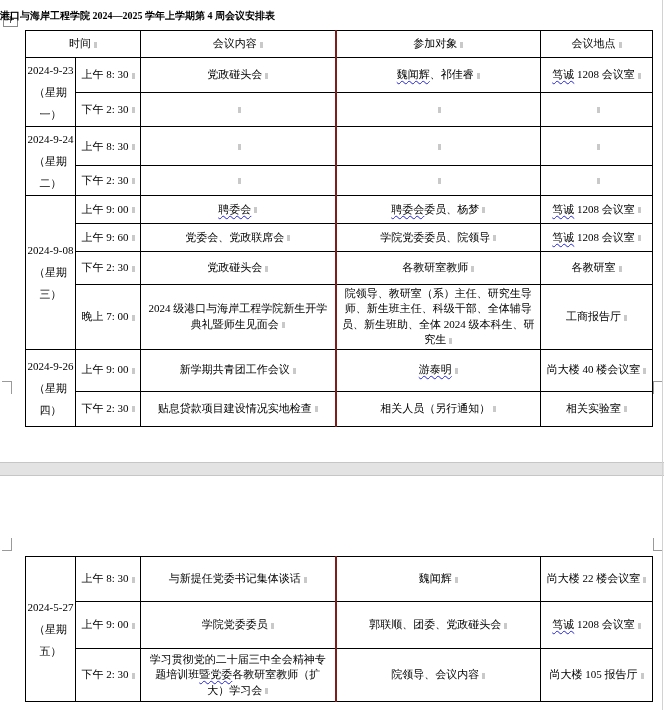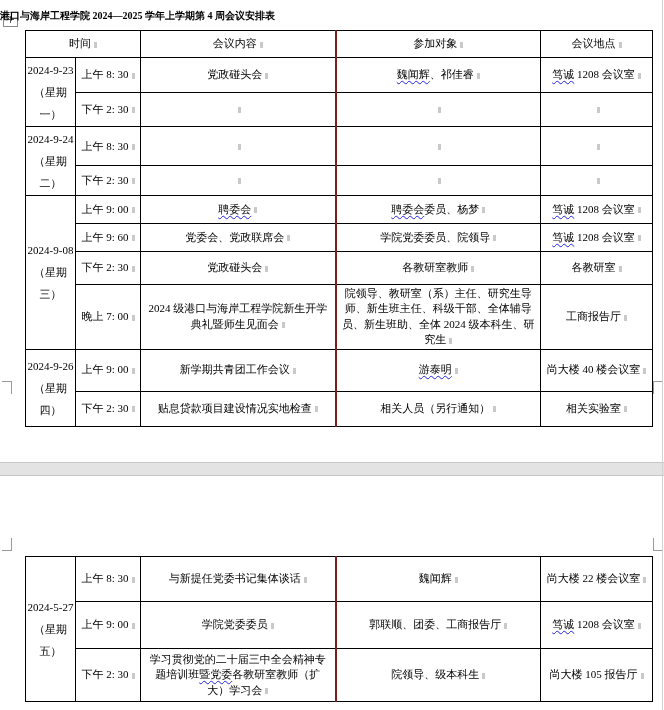--- a/index.html
+++ b/index.html
@@ -173,27 +173,27 @@
           <div>（星期五）</div>
         </td>
         <td><span>上午 8: 30</span><span class="cm"></span></td>
         <td><span>与新提任党委书记集体谈话</span><span class="cm"></span></td>
         <td class="thick"><span>魏闻辉</span><span class="cm"></span></td>
         <td><span>尚大楼 22 楼会议室</span><span class="cm"></span></td>
       </tr>
       <tr style="height: 47px;">
         <td><span>上午 9: 00</span><span class="cm"></span></td>
         <td><span>学院党委委员</span><span class="cm"></span></td>
-        <td class="thick"><span>郭联顺、团委、工商报告厅</span><span class="cm"></span></td>
+        <td class="thick"><span>郭联顺、团委、党政碰头会</span><span class="cm"></span></td>
         <td><span class="sq">笃诚</span><span> 1208 会议室</span><span class="cm"></span></td>
       </tr>
       <tr style="height: 53px;">
         <td><span>下午 2: 30</span><span class="cm"></span></td>
         <td><span>学习贯彻党的二十届三中全会精神专题培训班</span><span class="sq">暨党委</span><span>各教研室教师（扩大）学习会</span><span class="cm"></span></td>
-        <td class="thick"><span>院领导、级本科生</span><span class="cm"></span></td>
+        <td class="thick"><span>院领导、会议内容</span><span class="cm"></span></td>
         <td><span>尚大楼 105 报告厅</span><span class="cm"></span></td>
       </tr>
     </tbody>
 </table>
 
 <div class="mark m-p1l"></div>
 <div class="mark m-p1r"></div>
 <div class="page-sep"></div>
 <div class="mark m-p2l"></div>
 <div class="mark m-p2r"></div>

